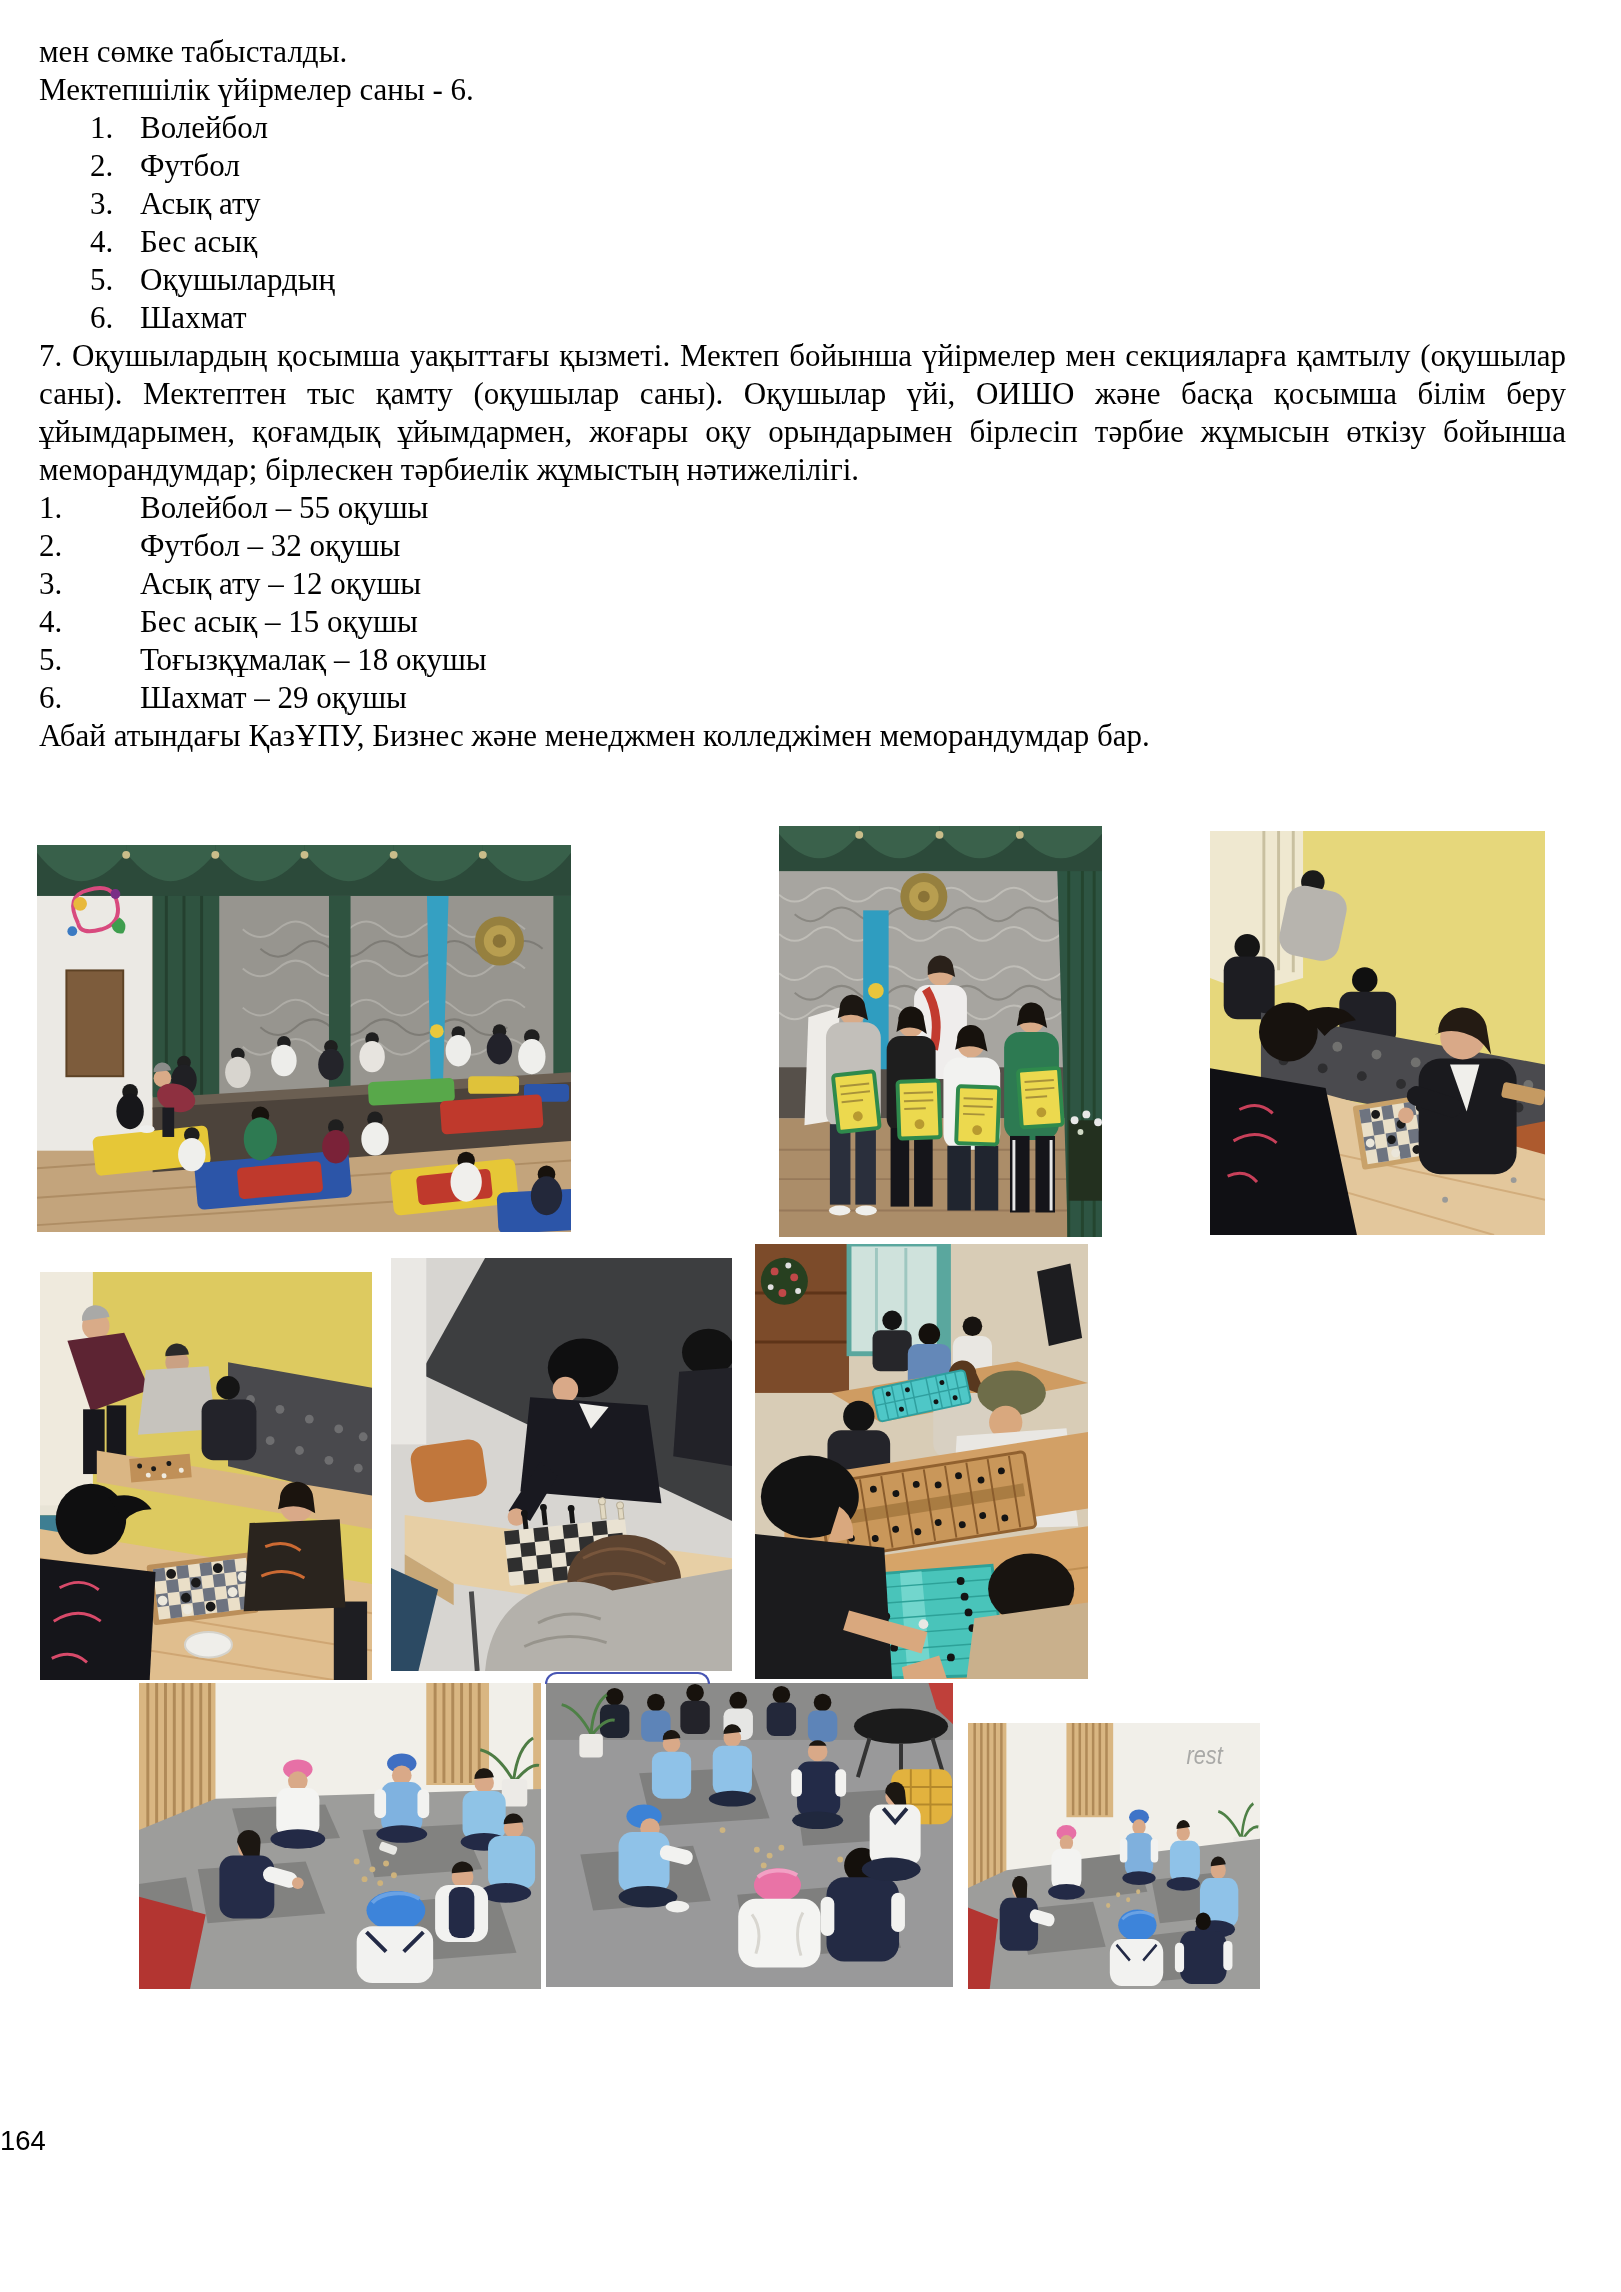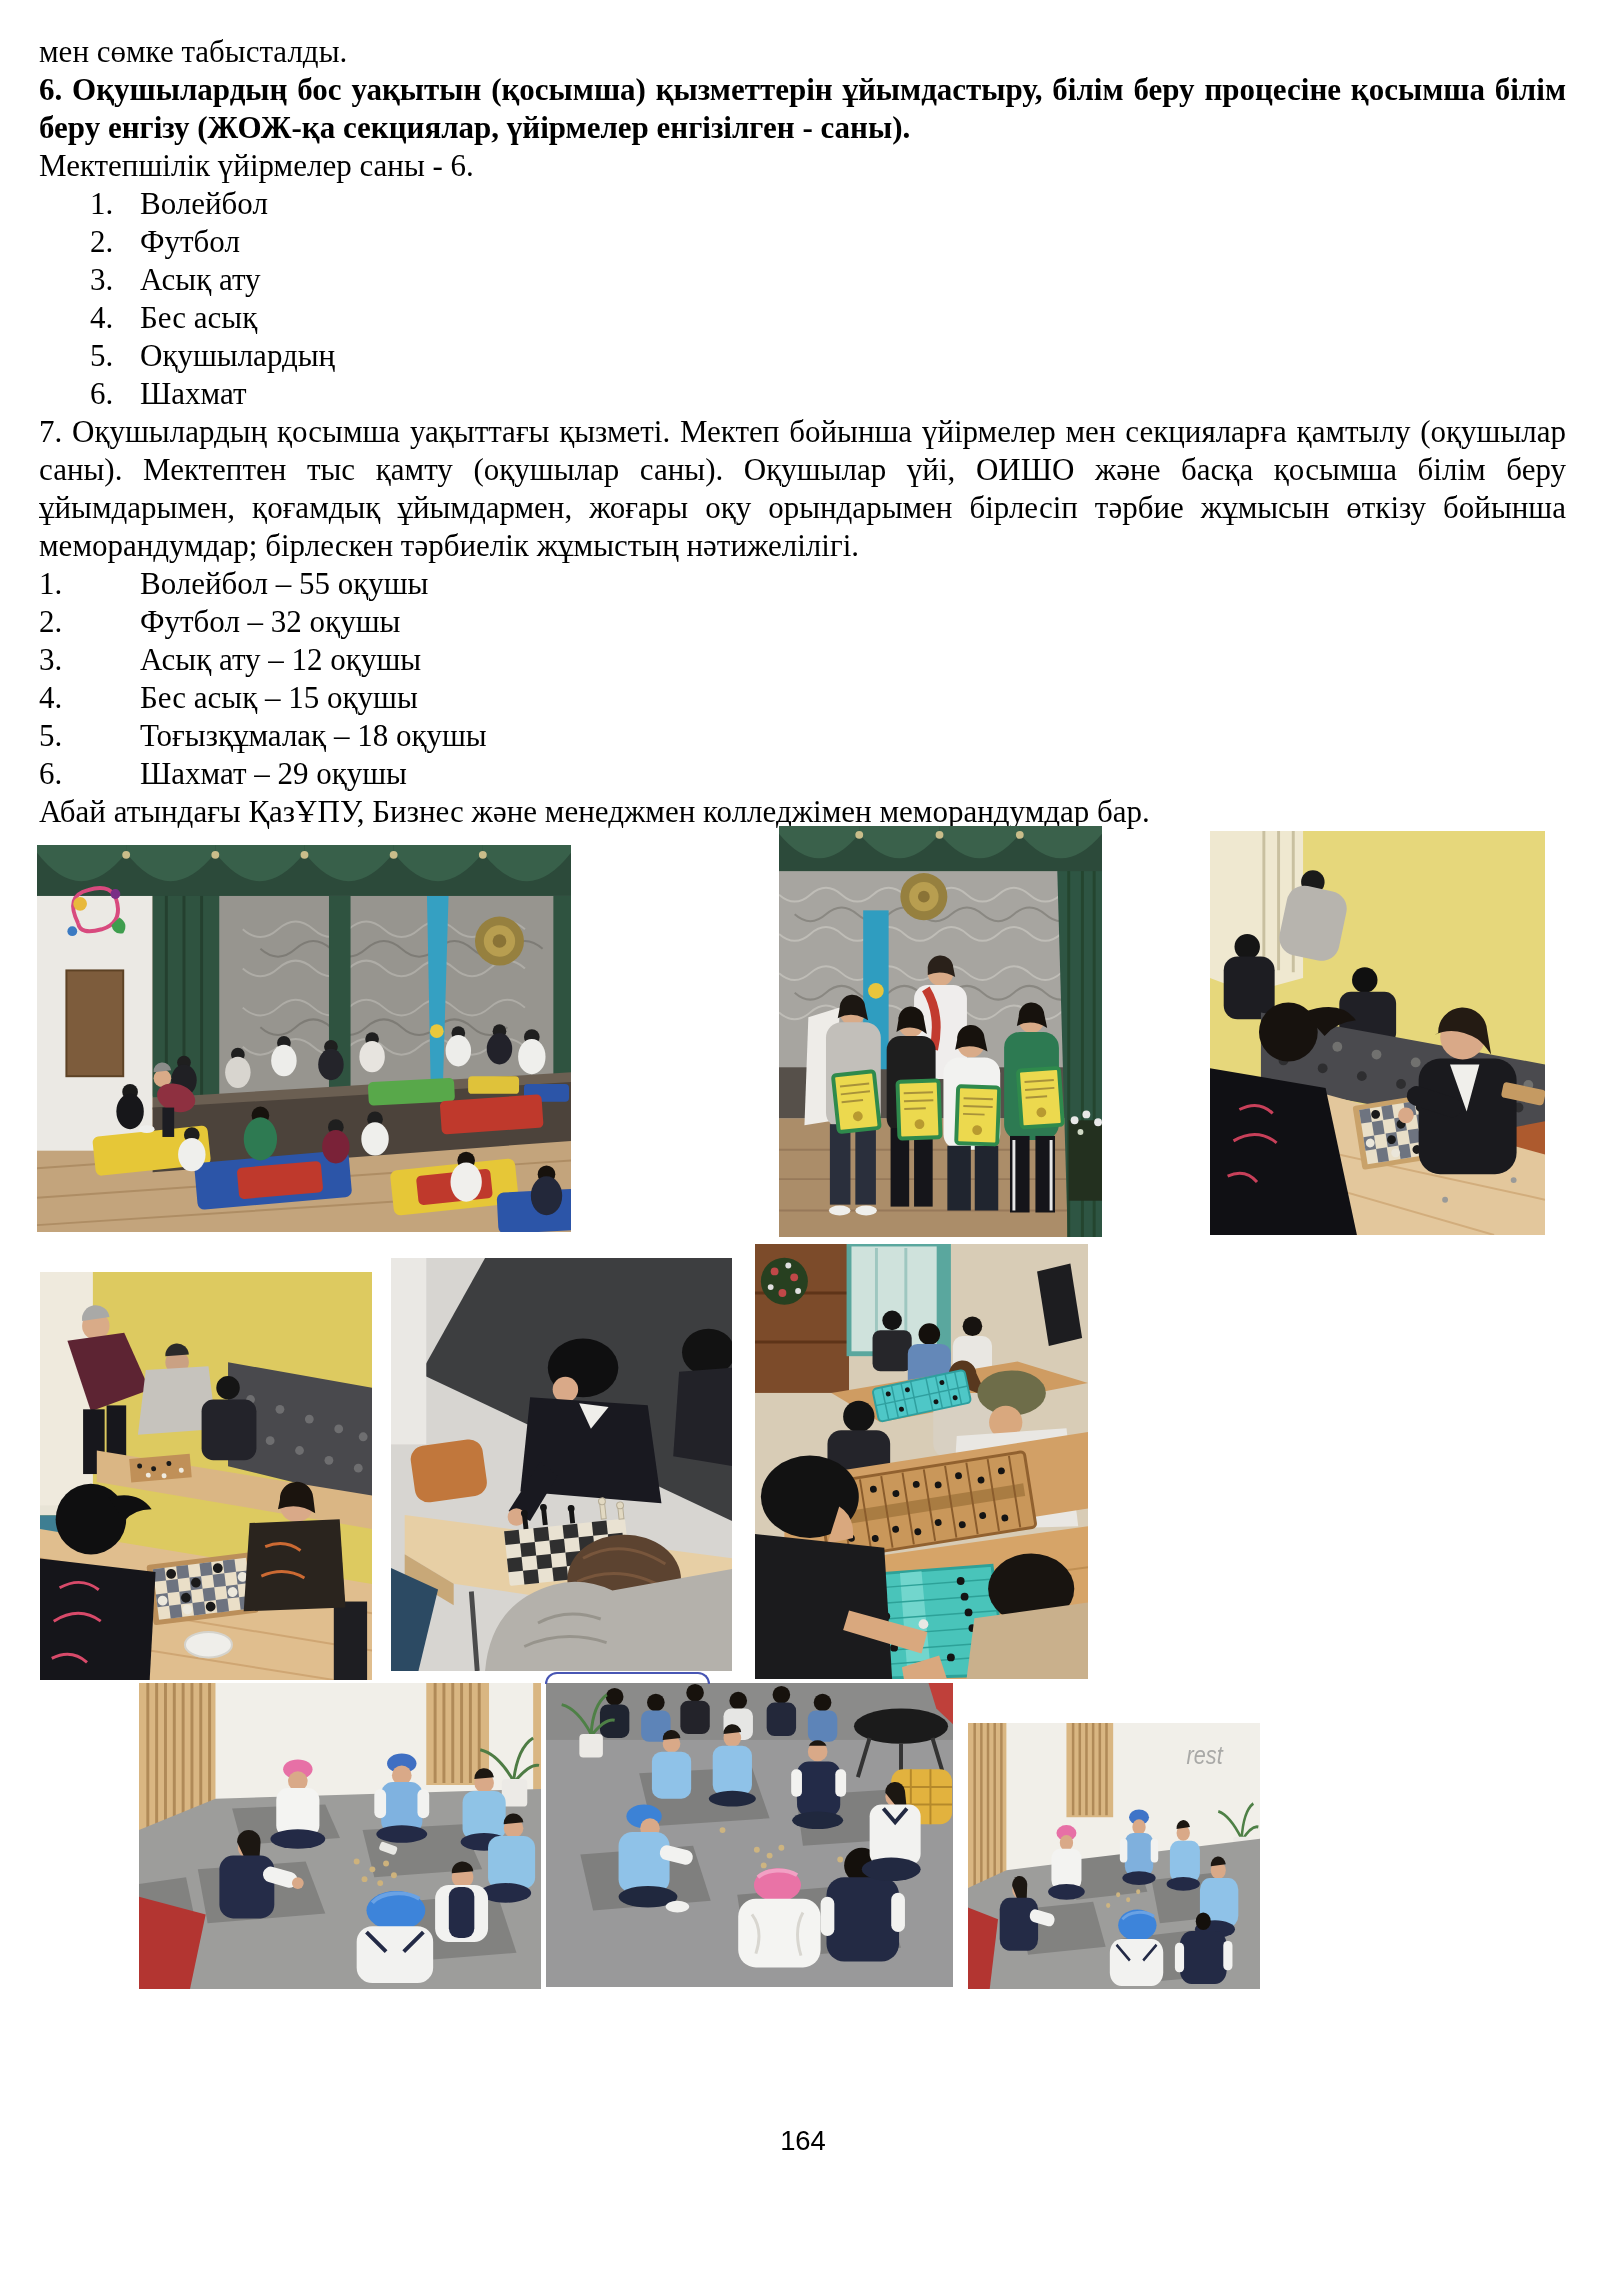--- a/index.html
+++ b/index.html
@@ -27,32 +27,31 @@
   #p5{left:391px;top:1258px;width:341px;height:413px}
   #p6{left:755px;top:1244px;width:333px;height:435px}
   #p7{left:139px;top:1683px;width:402px;height:306px}
   #p8{left:546px;top:1683px;width:407px;height:304px}
   #p9{left:968px;top:1723px;width:292px;height:266px}
   #bluearc{
     position:absolute;left:545px;top:1672px;width:161px;height:9.8px;
     border:2.9px solid #4856b4;border-bottom:none;border-radius:13.7px 13.7px 0 0;
   }
   #footer{
-    position:absolute;top:2125px;left:0;width:1564px;text-align:center;
-    font-family:"Liberation Sans","DejaVu Sans",sans-serif;font-size:27.4px;padding-left:21px;
+    position:absolute;top:2125px;left:0;width:1564px;text-align:left;
+    font-family:"Liberation Sans","DejaVu Sans",sans-serif;font-size:27.4px;
   }
 </style>
 </head>
 <body>
 
 <div>
 
   <div class="textblock">
     <p>мен сөмке табысталды.</p>
-    <p class="b j">6. Оқушылардың бос уақытын (қосымша) қызметтерін ұйымдастыру, білім беру процесіне қосымша білім беру енгізу (ЖОЖ-қа секциялар, үйірмелер енгізілген - саны).</p>
     <p>Мектепшілік үйірмелер саны - 6.</p>
 
     <div>
       <div class="lrow l1">
           <span class="num">1.</span>
           <span>Волейбол</span>
         </div>
       <div class="lrow l1">
           <span class="num">2.</span>
           <span>Футбол</span>

